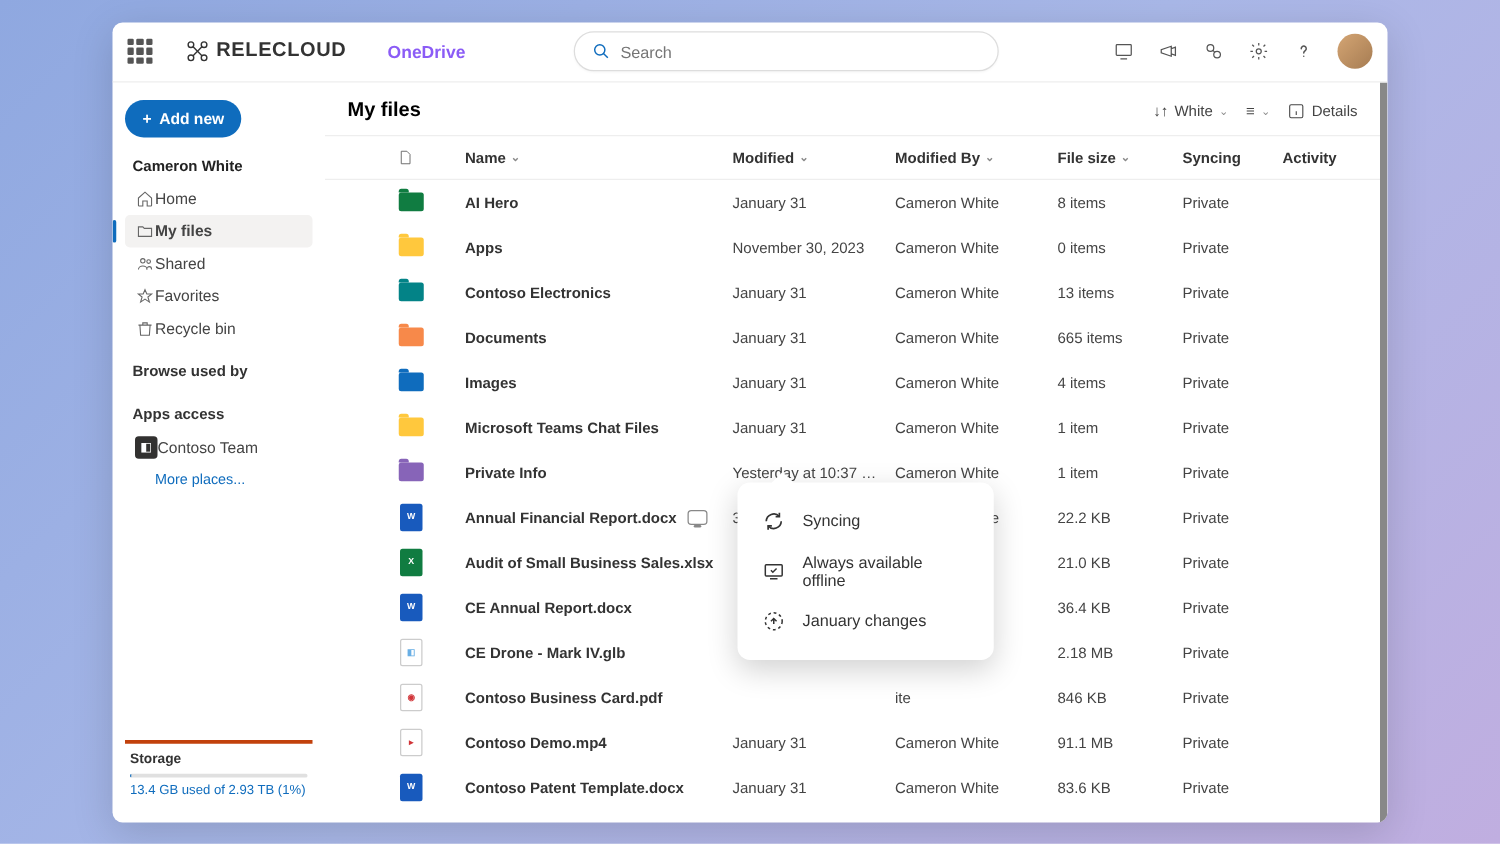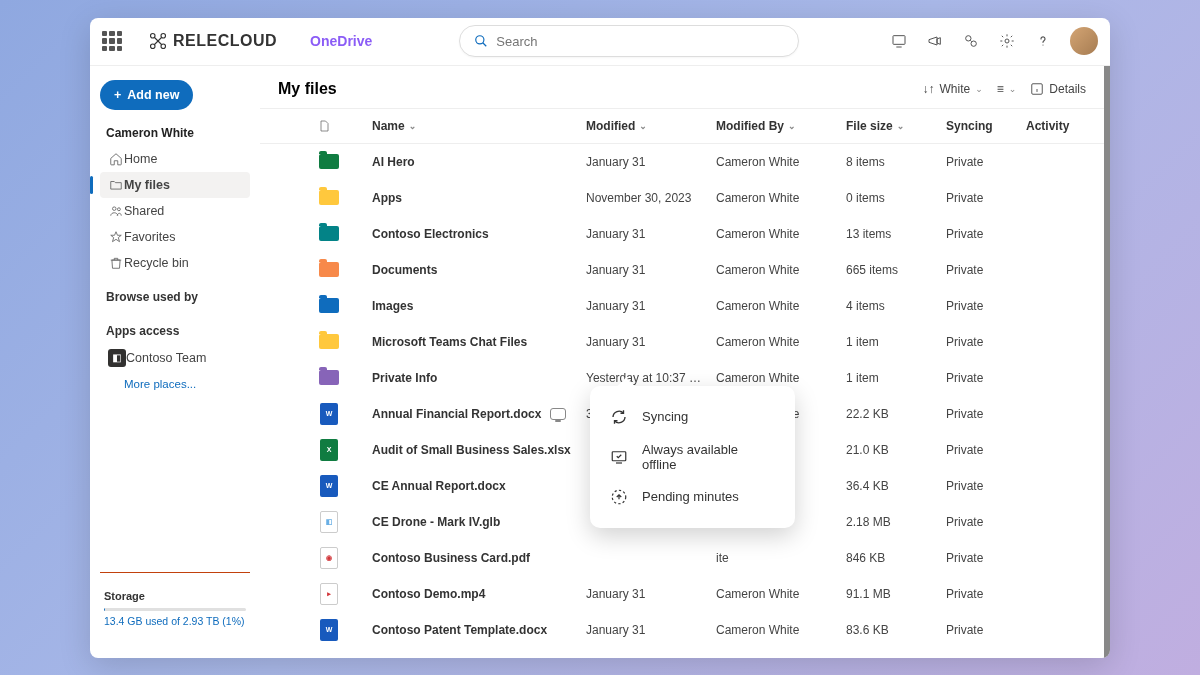--- a/index.html
+++ b/index.html
@@ -20,21 +20,21 @@
 .sidebar { width: 170px; padding: 14px 10px; display: flex; flex-direction: column; font-size: 12.5px; color: #333; }
 .add-new { background: #0f6cbd; color: #fff; border: none; border-radius: 18px; height: 30px; padding: 0 14px; font-size: 12.5px; font-weight: 600; cursor: pointer; display: flex; align-items: center; gap: 6px; width: fit-content; margin-bottom: 14px; }
 .sb-head { font-size: 12px; font-weight: 700; color: #222; margin: 2px 6px 6px; }
 .sb-item { display: flex; align-items: center; padding: 5px 8px; border-radius: 4px; cursor: pointer; color: #444; position: relative; }
 .sb-item.active { background: #f3f2f1; font-weight: 600; }
 .sb-item.active::before { content:''; position:absolute; left:-10px; top:4px; bottom:4px; width:3px; background:#0f6cbd; border-radius:2px; }
 .sb-icon { width: 16px; height: 16px; display: flex; align-items: center; justify-content: center; color: #666; }
 .sb-sect { font-size: 12px; font-weight: 700; margin: 14px 6px 6px; }
 .sb-link { color: #0f6cbd; font-size: 11.5px; margin: 6px 24px; cursor: pointer; }
 .sb-spacer { flex: 1; }
-.storage { font-size: 11px; padding: 17px 4px; border-top: 1px solid #c2410c; }
+.storage { font-size: 11px; padding: 6px 4px; border-top: 3px solid #c2410c; }
 .storage-bar { height: 3px; background: #e0e0e0; border-radius: 2px; margin-top: 6px; overflow: hidden; }
 .storage-fill { height: 100%; width: 1%; background: #0f6cbd; }
 .storage-text { color: #0f6cbd; font-size: 10.5px; margin-top: 4px; }
 .main { flex: 1; display: flex; flex-direction: column; overflow: hidden; position: relative; border-right: 6px solid #888; }
 .toolbar { display: flex; align-items: center; padding: 14px 18px 10px; gap: 12px; }
 .title { font-size: 16px; font-weight: 600; }
 .tb-right { margin-left: auto; display: flex; gap: 14px; font-size: 12px; color: #444; }
 .tb-btn { display: flex; align-items: center; gap: 5px; cursor: pointer; }
 .table { flex: 1; overflow-y: auto; }
 .thead, .trow { display: grid; grid-template-columns: 40px 54px 1fr 130px 130px 100px 80px 60px; align-items: center; padding: 0 18px; font-size: 12px; }
@@ -464,18 +464,18 @@
             </div>
             <span>Always available offline</span>
           </div>
         <div class="popup-item">
             <div class="popup-icon">
               <svg width="18" height="18" viewBox="0 0 24 24">
                 <circle cx="12" cy="12" r="9" fill="none" stroke="#333" stroke-width="1.6" stroke-dasharray="3 3"></circle>
                 <path d="M12 15V9M9 12l3-3 3 3" fill="none" stroke="#333" stroke-width="1.6"></path>
               </svg>
             </div>
-            <span>Pending minutes</span>
+            <span>January changes</span>
           </div>
       </div>
     </div>
   </div>
 </div>
 
 </body></html>

